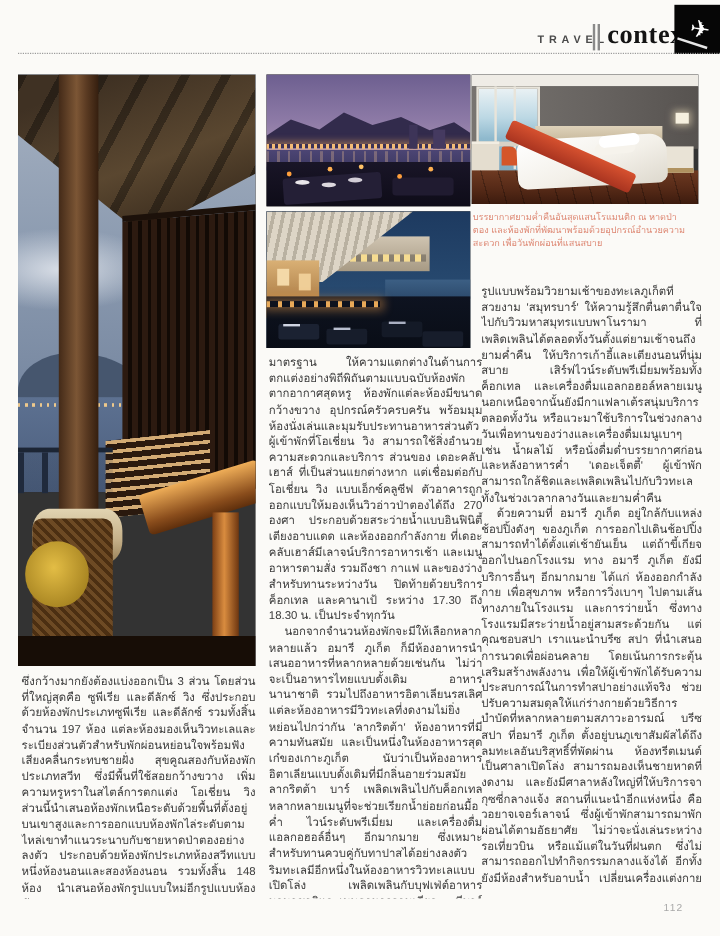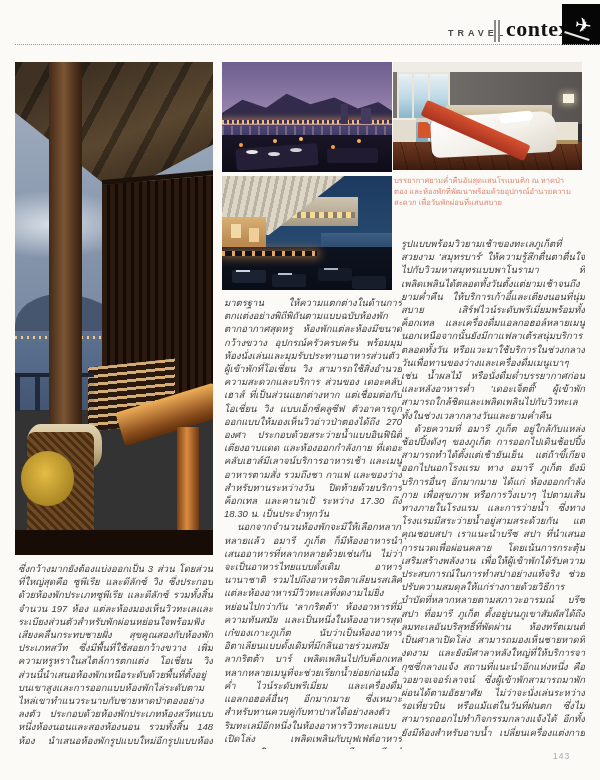--- a/index.html
+++ b/index.html
@@ -125,21 +125,21 @@
   .rt-desk{left:0;top:52%;width:12%;height:22%;background:#e4ddcf;border-top:2px solid #f2ede2;}
 
   
   .caption{
     position:absolute;left:394px;top:175px;width:178px;
     font-size:7.6px;line-height:11px;color:#dd8570;
   }
 
   
   .col{position:absolute;color:#3b3b3b;font-size:9.5px;line-height:13.2px;text-align:justify;overflow:hidden;}
-  .col p{margin:0;font-style:italic;}
+  .col p{margin:0;}
   .col p.indent{text-indent:13px;}
   .col-left{left:18px;top:562px;width:195px;height:187px;}
   .col-mid{left:224px;top:296px;width:178px;height:453px;}
   .col-right{left:401px;top:237px;width:184px;height:502px;}
 
   .pageno{position:absolute;left:553px;top:751px;font-size:8.5px;color:#a8a8a8;letter-spacing:1px;}
 </style>
 </head>
 <body>
 
@@ -229,13 +229,13 @@
 </div>
 <div class="col col-mid">
   <p>มาตรฐาน ให้ความแตกต่างในด้านการตกแต่งอย่างพิถีพิถันตามแบบฉบับห้องพักตากอากาศสุดหรู ห้องพักแต่ละห้องมีขนาดกว้างขวาง อุปกรณ์ครัวครบครัน พร้อมมุมห้องนั่งเล่นและมุมรับประทานอาหารส่วนตัว ผู้เข้าพักที่โอเชี่ยน วิง สามารถใช้สิ่งอำนวยความสะดวกและบริการ ส่วนของ เดอะคลับเฮาส์ ที่เป็นส่วนแยกต่างหาก แต่เชื่อมต่อกับโอเชี่ยน วิง แบบเอ็กซ์คลูซีฟ ตัวอาคารถูกออกแบบให้มองเห็นวิวอ่าวป่าตองได้ถึง 270 องศา ประกอบด้วยสระว่ายน้ำแบบอินฟินิตี้ เตียงอาบแดด และห้องออกกำลังกาย ที่เดอะคลับเฮาส์มีเลาจน์บริการอาหารเช้า และเมนูอาหารตามสั่ง รวมถึงชา กาแฟ และของว่างสำหรับทานระหว่างวัน ปิดท้ายด้วยบริการค็อกเทล และคานาเป้ ระหว่าง 17.30 ถึง 18.30 น. เป็นประจำทุกวัน</p>
   <p class="indent">นอกจากจำนวนห้องพักจะมีให้เลือกหลากหลายแล้ว อมารี ภูเก็ต ก็มีห้องอาหารนำเสนออาหารที่หลากหลายด้วยเช่นกัน ไม่ว่าจะเป็นอาหารไทยแบบดั้งเดิม อาหารนานาชาติ รวมไปถึงอาหารอิตาเลียนรสเลิศ แต่ละห้องอาหารมีวิวทะเลที่งดงามไม่ยิ่งหย่อนไปกว่ากัน 'ลากริตต้า' ห้องอาหารที่มีความทันสมัย และเป็นหนึ่งในห้องอาหารสุดเก๋ของเกาะภูเก็ต นับว่าเป็นห้องอาหารอิตาเลียนแบบดั้งเดิมที่มีกลิ่นอายร่วมสมัย ลากริตต้า บาร์ เพลิดเพลินไปกับค็อกเทลหลากหลายเมนูที่จะช่วยเรียกน้ำย่อยก่อนมื้อค่ำ ไวน์ระดับพรีเมี่ยม และเครื่องดื่มแอลกอฮอล์อื่นๆ อีกมากมาย ซึ่งเหมาะสำหรับทานควบคู่กับทาปาสได้อย่างลงตัว ริมทะเลมีอีกหนึ่งในห้องอาหารวิวทะเลแบบเปิดโล่ง เพลิดเพลินกับบุฟเฟ่ต์อาหารนานาชาติและเมนูอาหารจานเดียว มีบาร์เครื่องดื่มให้บริการติดกับสระว่ายน้ำ ผู้เข้าพักสามารถเพลิดเพลินกับค็อกเทลแนะนำหรือจิบเบียร์เย็นๆ ขณะอาบแดดได้ นอกจากนั้นยังให้บริการบุฟเฟ่ต์อาหารเช้าเต็ม</p>
 </div>
 <div class="col col-right">
   <p>รูปแบบพร้อมวิวยามเช้าของทะเลภูเก็ตที่สวยงาม 'สมุทรบาร์' ให้ความรู้สึกตื่นตาตื่นใจไปกับวิวมหาสมุทรแบบพาโนรามา ที่เพลิดเพลินได้ตลอดทั้งวันตั้งแต่ยามเช้าจนถึงยามค่ำคืน ให้บริการเก้าอี้และเตียงนอนที่นุ่มสบาย เสิร์ฟไวน์ระดับพรีเมี่ยมพร้อมทั้งค็อกเทล และเครื่องดื่มแอลกอฮอล์หลายเมนู นอกเหนือจากนั้นยังมีกาแฟลาเต้รสนุ่มบริการตลอดทั้งวัน หรือแวะมาใช้บริการในช่วงกลางวันเพื่อทานของว่างและเครื่องดื่มเมนูเบาๆ เช่น น้ำผลไม้ หรือนั่งดื่มด่ำบรรยากาศก่อนและหลังอาหารค่ำ 'เดอะเจ็ตตี้' ผู้เข้าพักสามารถใกล้ชิดและเพลิดเพลินไปกับวิวทะเล ทั้งในช่วงเวลากลางวันและยามค่ำคืน</p>
   <p class="indent">ด้วยความที่ อมารี ภูเก็ต อยู่ใกล้กับแหล่งช้อปปิ้งดังๆ ของภูเก็ต การออกไปเดินช้อปปิ้งสามารถทำได้ตั้งแต่เช้ายันเย็น แต่ถ้าขี้เกียจออกไปนอกโรงแรม ทาง อมารี ภูเก็ต ยังมีบริการอื่นๆ อีกมากมาย ได้แก่ ห้องออกกำลังกาย เพื่อสุขภาพ หรือการวิ่งเบาๆ ไปตามเส้นทางภายในโรงแรม และการว่ายน้ำ ซึ่งทางโรงแรมมีสระว่ายน้ำอยู่สามสระด้วยกัน แต่คุณชอบสปา เราแนะนำบรีซ สปา ที่นำเสนอการนวดเพื่อผ่อนคลาย โดยเน้นการกระตุ้นเสริมสร้างพลังงาน เพื่อให้ผู้เข้าพักได้รับความประสบการณ์ในการทำสปาอย่างแท้จริง ช่วยปรับความสมดุลให้แก่ร่างกายด้วยวิธีการบำบัดที่หลากหลายตามสภาวะอารมณ์ บรีซ สปา ที่อมารี ภูเก็ต ตั้งอยู่บนภูเขาสัมผัสได้ถึงลมทะเลอันบริสุทธิ์ที่พัดผ่าน ห้องทรีตเมนต์เป็นศาลาเปิดโล่ง สามารถมองเห็นชายหาดที่งดงาม และยังมีศาลาหลังใหญ่ที่ให้บริการจากุซซี่กลางแจ้ง สถานที่แนะนำอีกแห่งหนึ่ง คือ วอยาจเจอร์เลาจน์ ซึ่งผู้เข้าพักสามารถมาพักผ่อนได้ตามอัธยาศัย ไม่ว่าจะนั่งเล่นระหว่างรอเที่ยวบิน หรือแม้แต่ในวันที่ฝนตก ซึ่งไม่สามารถออกไปทำกิจกรรมกลางแจ้งได้ อีกทั้งยังมีห้องสำหรับอาบน้ำ เปลี่ยนเครื่องแต่งกายไว้อำนวยความสะดวก รวมถึงส่วนของห้องสมุด และคอมพิวเตอร์สำหรับท่องโลกอินเทอร์เน็ตอีกด้วย ฮ</p>
 </div>
 
-<div class="pageno">143</div>
+<div class="pageno">112</div>
 
 </body></html>

